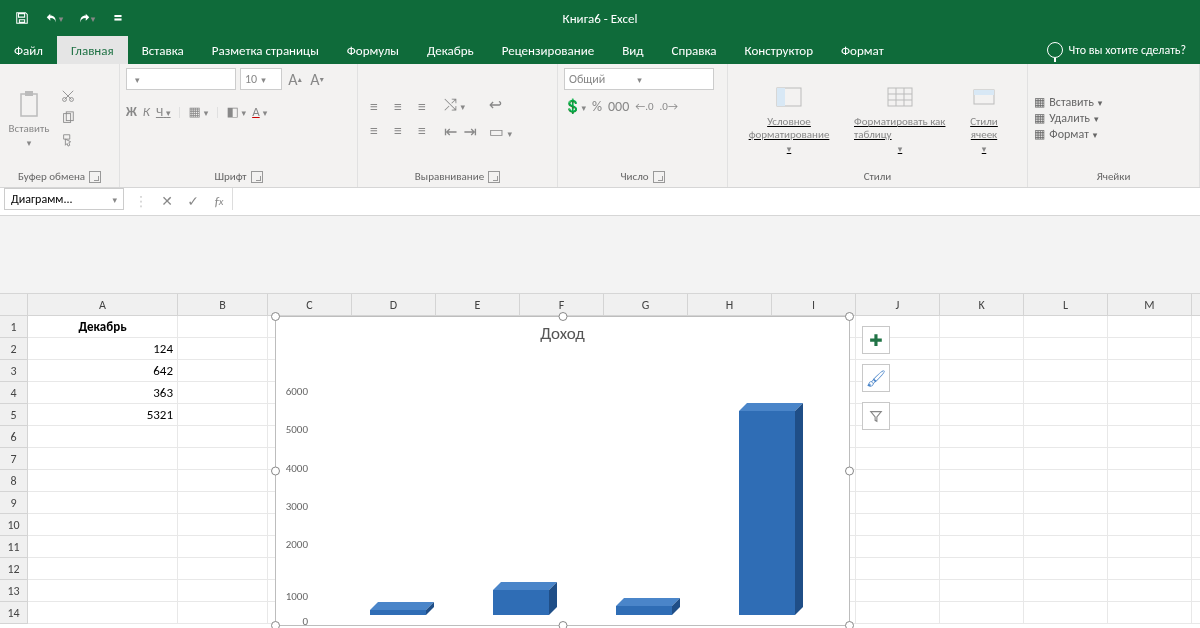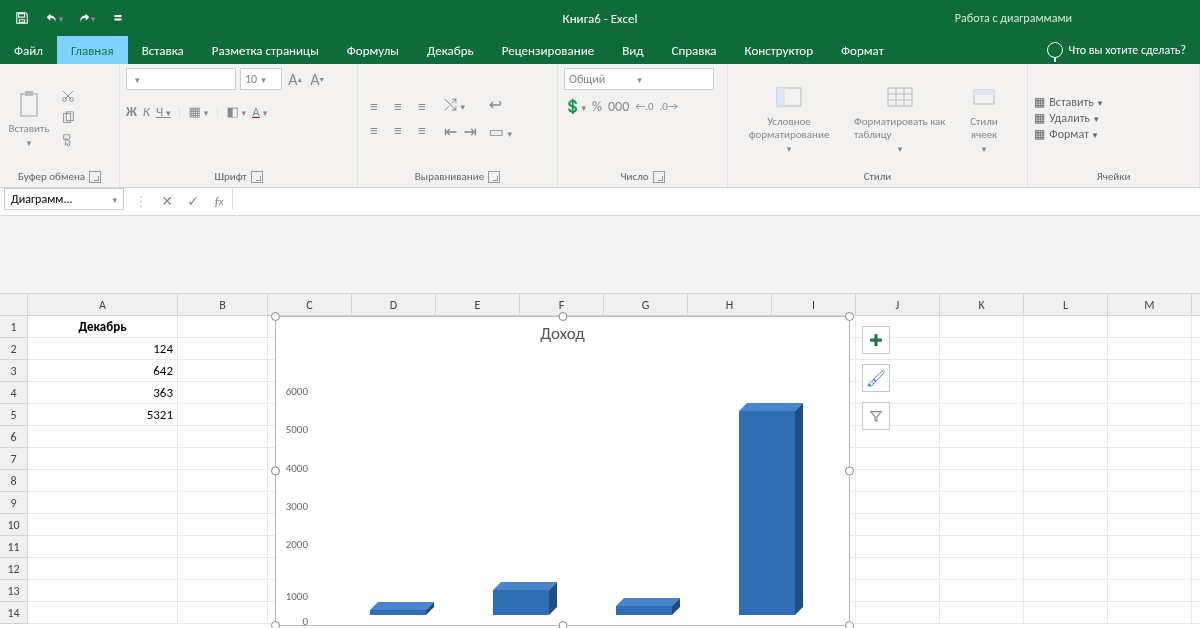--- a/index.html
+++ b/index.html
@@ -9,21 +9,21 @@
   .titlebar { height: 36px; background: #0f6b3a; display: flex; align-items: center; color: #fff; font-size: 12px; position: relative; }
   .qat { display: flex; align-items: center; gap: 4px; padding: 0 8px; }
   .qat-btn { width: 28px; height: 28px; display: flex; align-items: center; justify-content: center; color: #fff; cursor: pointer; }
   .qat-btn svg { fill: #fff; }
   .title { position: absolute; left: 50%; transform: translateX(-50%); font-size: 13px; }
   .chart-tools { position: absolute; right: 110px; top: 0; bottom: 0; display: flex; align-items: center; padding: 0 18px; font-size: 12px; color: #d5e8dc; }
 
   
   .tabs { height: 28px; background: #0f6b3a; display: flex; align-items: stretch; }
   .tab { padding: 0 14px; display: flex; align-items: center; color: #fff; font-size: 13px; cursor: pointer; }
-  .tab.active { background: #7dd3fc; color: #217346; }
+  .tab.active { background: #e5e5e5; color: #217346; }
   .tab.file { font-size: 13px; }
   .tell-me { margin-left: auto; display: flex; align-items: center; padding: 0 14px; color: #fff; font-size: 12px; gap: 6px; }
   .tell-me .bulb { width: 16px; height: 16px; border: 1.5px solid #fff; border-radius: 50%; position: relative; }
   .tell-me .bulb:after { content:""; position:absolute; width:2px; height:4px; background:#fff; left:50%; bottom:-5px; transform:translateX(-50%);}
 
   
   .ribbon { height: 124px; background: #f3f2f1; border-bottom: 1px solid #d6d6d6; display: flex; }
   .group { border-right: 1px solid #e1e1e1; display: flex; flex-direction: column; padding: 4px 6px 2px; }
   .group-body { flex: 1; display: flex; align-items: center; gap: 6px; }
   .group-label { font-size: 11px; color: #666; text-align: center; padding: 2px 0; display:flex; justify-content:center; align-items:center; gap:4px;}
@@ -116,21 +116,20 @@
       </div>
     <div class="qat-btn">
         <svg width="14" height="14" viewBox="0 0 16 16">
           <path d="M10 3l4 4-4 4V8c-4 0-6 2-6 5-1-5 2-8 6-8z" fill="#fff"></path>
         </svg>
         <span class="tri">▾</span>
       </div>
     <div class="qat-btn" style="font-size:10px;">〓</div>
   </div>
   <div class="title">Книга6 - Excel</div>
-  <div class="chart-tools">Работа с диаграммами</div>
 </div>
 
 <div class="tabs">
   <div class="tab file">Файл</div>
   <div class="tab active">Главная</div>
   <div class="tab">Вставка</div>
   <div class="tab">Разметка страницы</div>
   <div class="tab">Формулы</div>
   <div class="tab">Декабрь</div>
   <div class="tab">Рецензирование</div>
@@ -256,21 +255,21 @@
         <span style="font-size:11px;">.0→</span>
       </div>
     </div>
     <div class="group-label">
         <span>Число</span>
         <span class="dlg"></span>
       </div>
   </div>
 
   <div class="group" style="width:300px;">
-    <div class="group-body" style="gap:10px;">
+    <div class="group-body" style="gap:10px;text-decoration:underline;">
       <div class="big-btn" style="width:110px;">
         <svg class="ico" viewBox="0 0 32 32">
             <rect x="4" y="6" width="24" height="18" fill="none" stroke="#bbb"></rect>
             <rect x="4" y="6" width="8" height="18" fill="#d8e8f5"></rect>
           </svg>
         <span style="font-size:11px;line-height:1.1;text-align:center;">Условное форматирование</span>
           <span class="tri">▾</span>
       </div>
       <div class="big-btn" style="width:92px;">
         <svg class="ico" viewBox="0 0 32 32">

